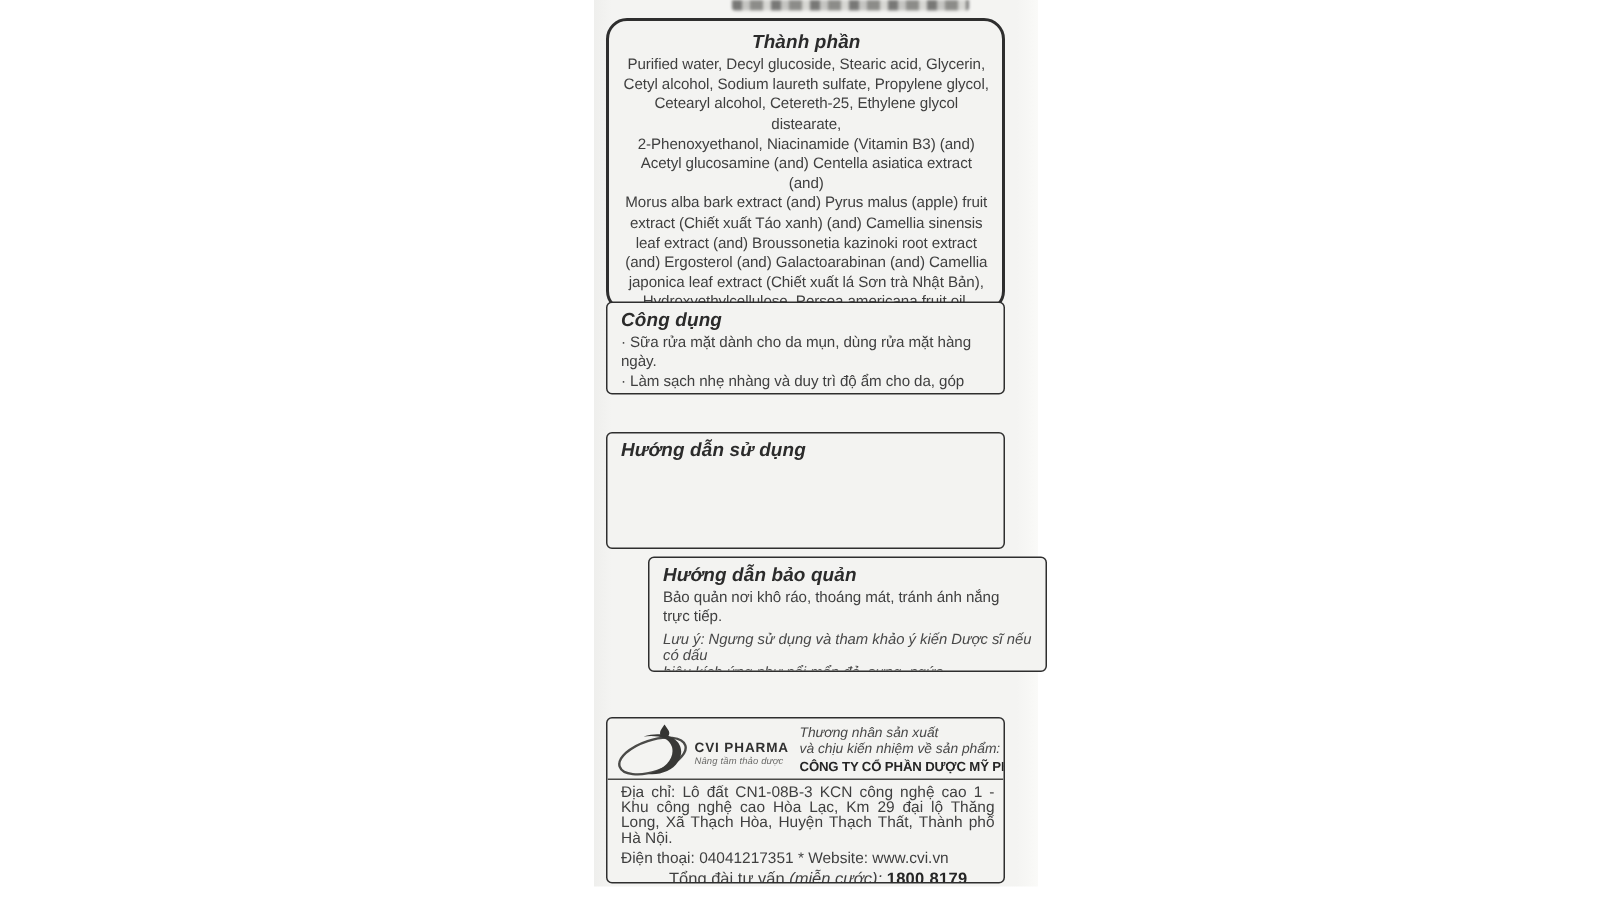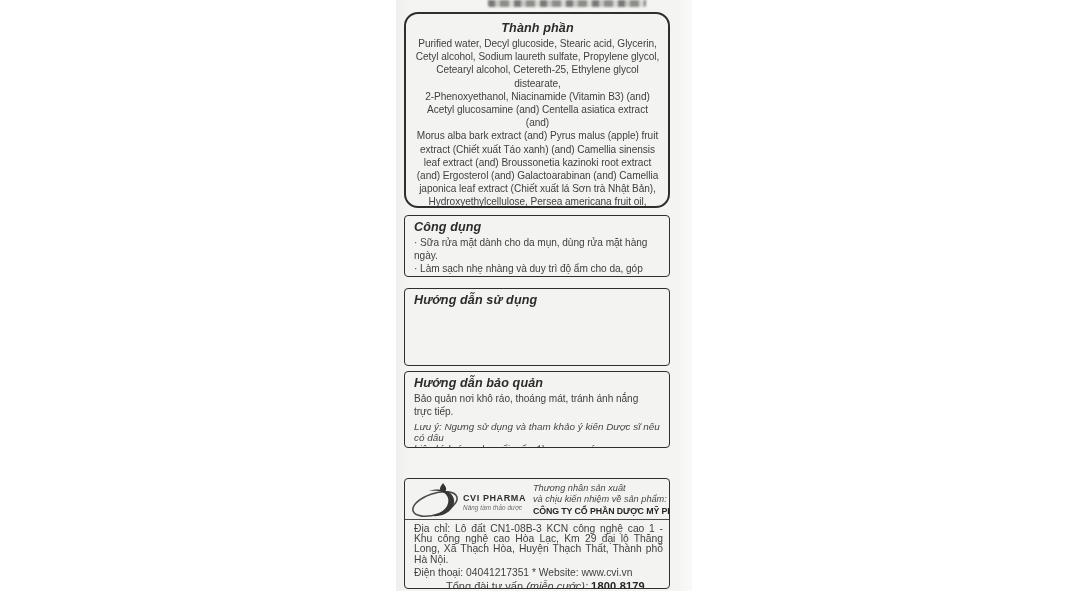--- a/index.html
+++ b/index.html
@@ -16,23 +16,23 @@
     position:absolute;left:92px;top:0;width:158px;height:7px;
     background:repeating-linear-gradient(90deg,#5a5a58 0 7px,#b9b9b6 7px 12px,#73736f 12px 21px,#cfcfcb 21px 26px);
     filter:blur(1px);opacity:.8;border-radius:0 0 2px 2px;
   }
   .box{
     position:absolute;left:8px;width:266px;box-sizing:border-box;
     background:#f3f3f1;border:1.6px solid #2e2e2e;border-radius:4px;
     padding:3px 8px 0 9px;overflow:hidden;
   }
   #box-ingredients{top:12px;height:196px;border-radius:14px;border-width:2px;padding-top:6px;text-align:center;}
-  #box-usage{top:215px;height:62px;}
+  #box-usage{top:201px;height:62px;}
   #box-directions{top:288px;height:78px;}
-  #box-storage{top:371px;height:77px;}
+  #box-storage{top:371px;height:77px;margin-left:28px;}
   #box-cbmp{top:452px;height:21px;padding-top:3.5px;}
   #box-maker{top:478px;height:111px;padding:0;}
   .heading{
     font-weight:bold;font-style:italic;font-size:12.6px;color:#2b2b2b;
     line-height:16px;letter-spacing:.1px;
   }
   .lines{
     white-space:pre-line;font-size:10.1px;line-height:13.2px;color:#3f3f3f;
     letter-spacing:-.05px;margin-top:1px;
   }

